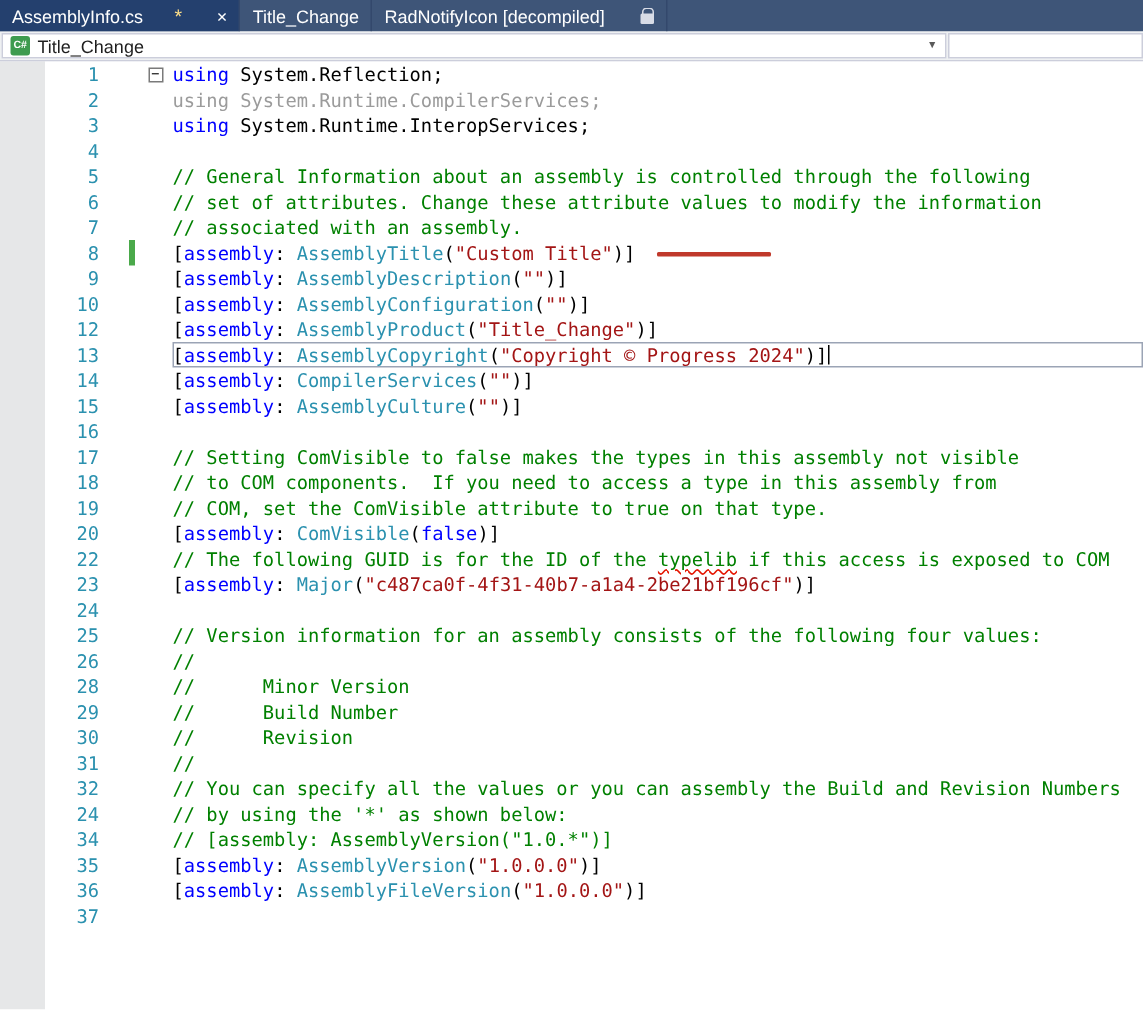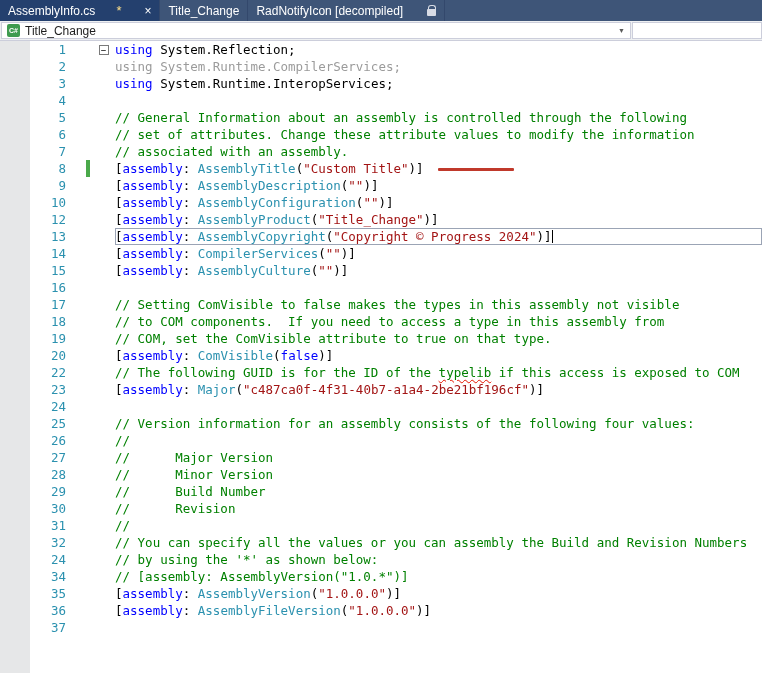--- a/index.html
+++ b/index.html
@@ -236,26 +236,20 @@
           <div class="fold"></div>
           <div class="code"><span class="cm">// Version information for an assembly consists of the following four values:</span></div>
         </div>
         <div class="line">
           <div class="lnum">26</div>
           <div class="track"></div>
           <div class="fold"></div>
           <div class="code"><span class="cm">//</span></div>
         </div>
         <div class="line">
-          <div class="lnum">27</div>
-          <div class="track"></div>
-          <div class="fold"></div>
-          <div class="code"><span class="cm">//      Major Version</span></div>
-        </div>
-        <div class="line">
           <div class="lnum">28</div>
           <div class="track"></div>
           <div class="fold"></div>
           <div class="code"><span class="cm">//      Minor Version</span></div>
         </div>
         <div class="line">
           <div class="lnum">29</div>
           <div class="track"></div>
           <div class="fold"></div>
           <div class="code"><span class="cm">//      Build Number</span></div>

